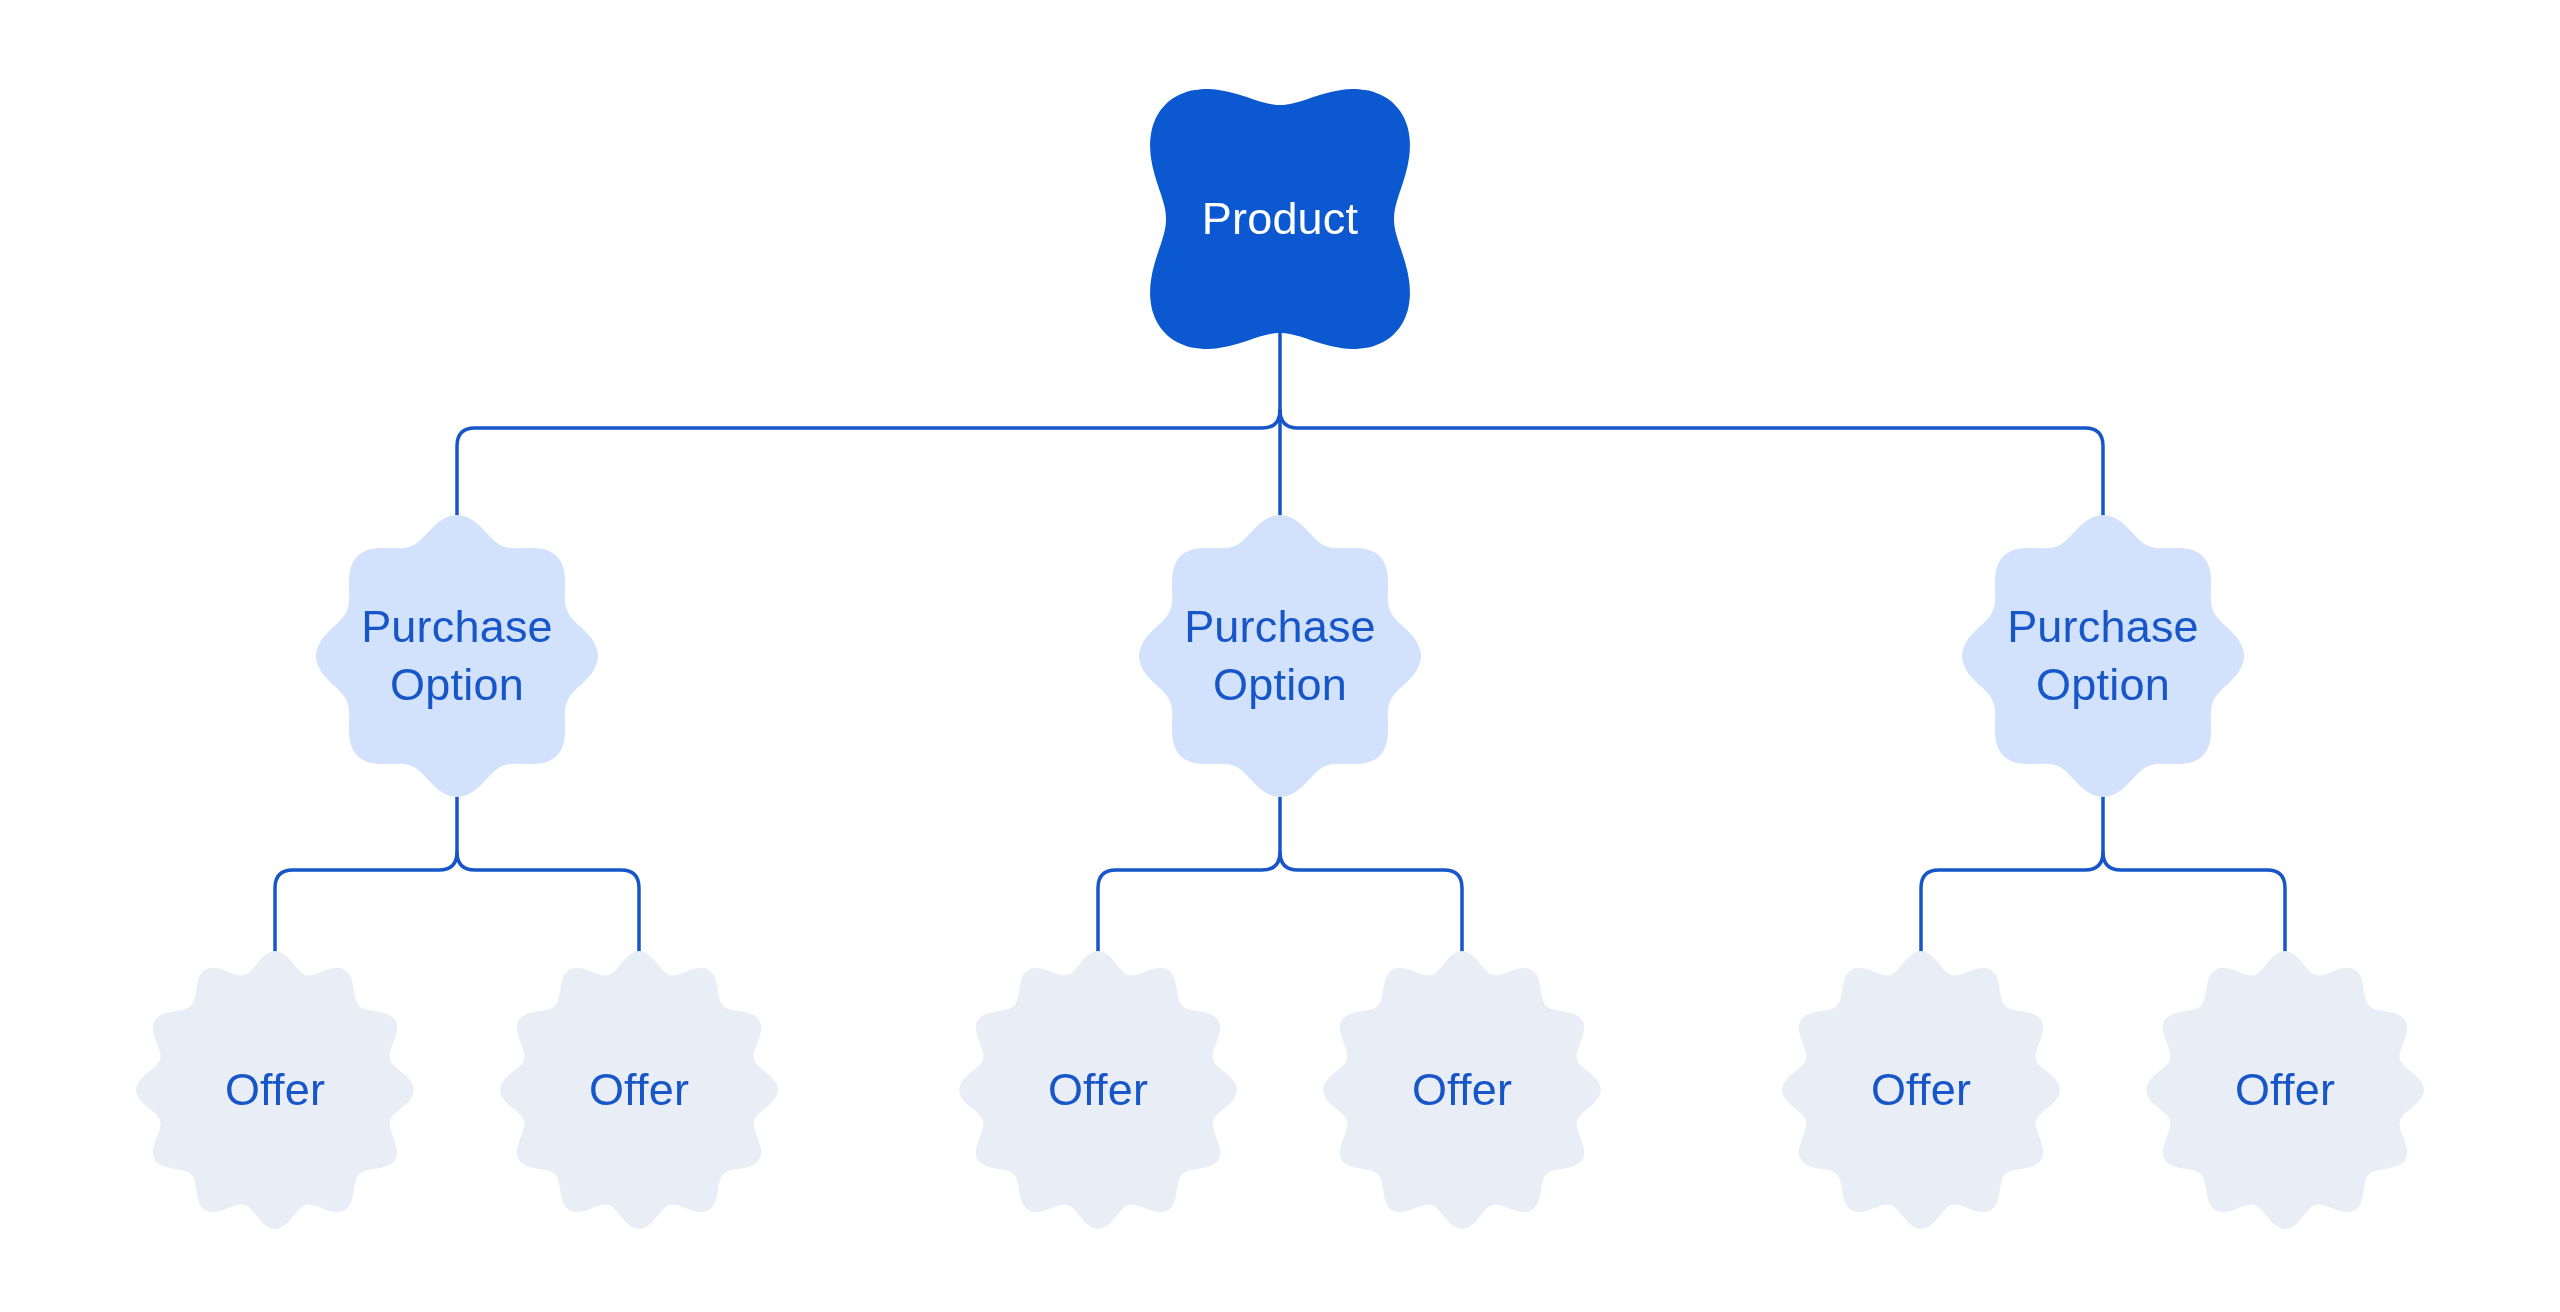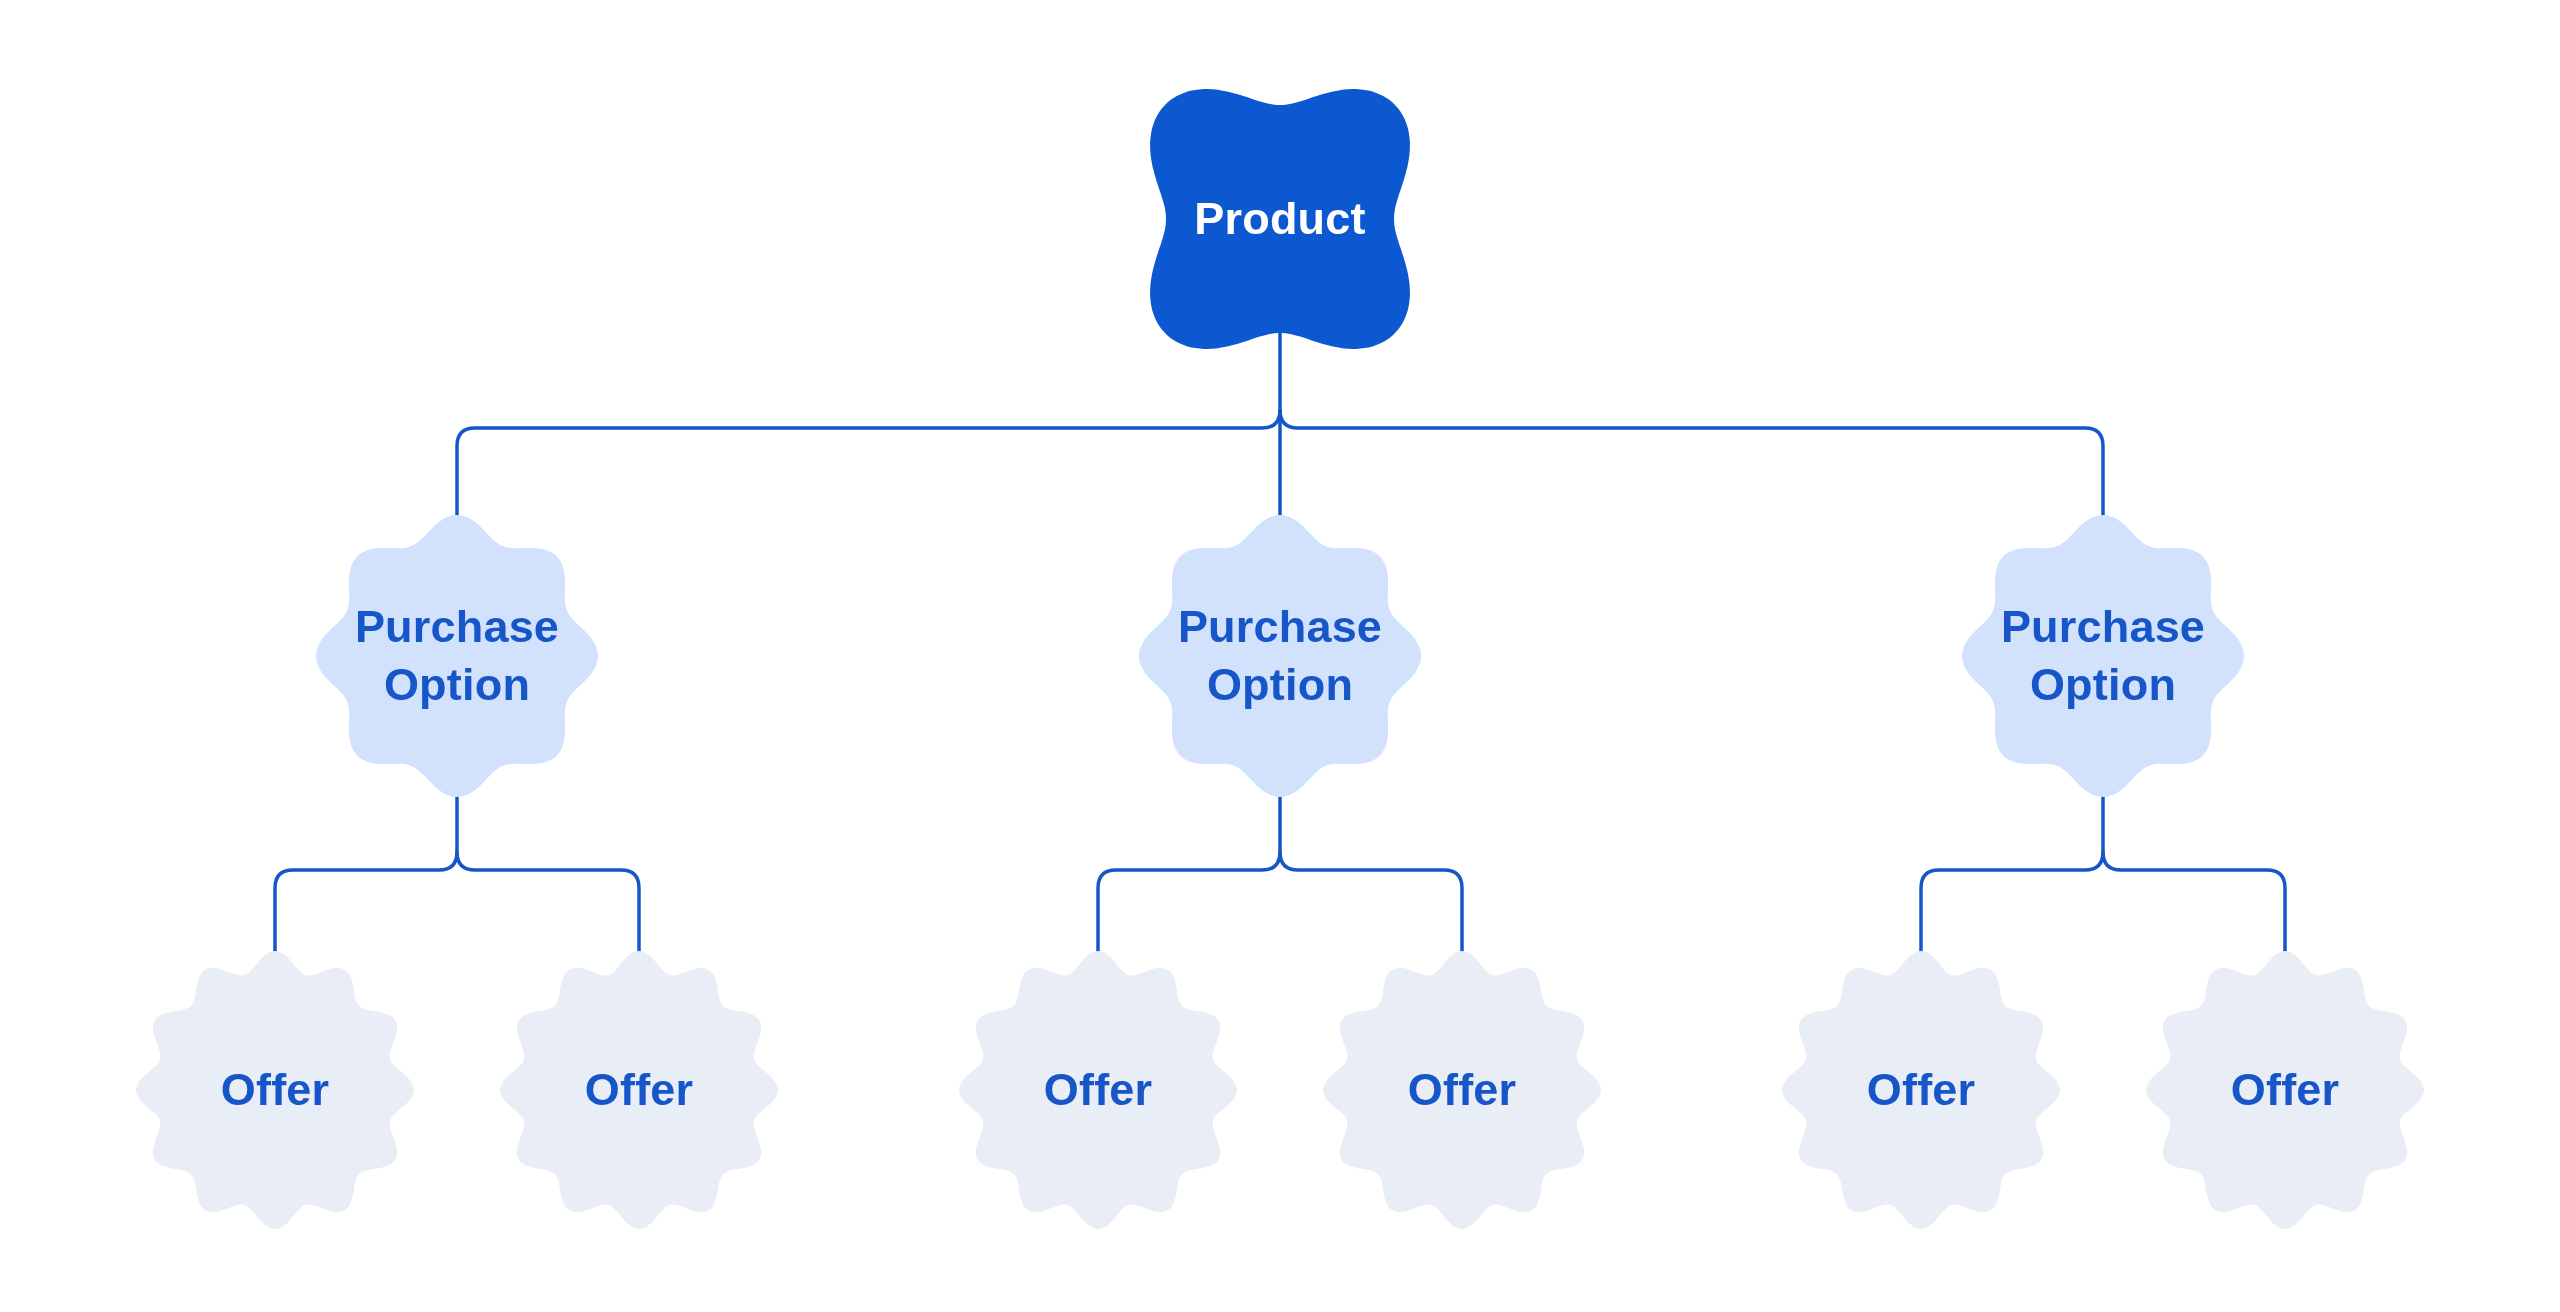--- a/index.html
+++ b/index.html
@@ -9,21 +9,21 @@
     background:var(--bg,#ffffff);
     overflow:hidden;
     font-family:"Liberation Sans","DejaVu Sans",sans-serif;
   }
   .canvas svg{position:absolute;left:0;top:0;}
   .node-label{
     position:absolute;
     transform:translate(-50%,-50%);
     text-align:center;
     font-size:45px;
-    font-weight:700;
+    font-weight:400;
     line-height:1.28;
     letter-spacing:0.2px;
     color:var(--node-text,#1656C9);
     white-space:nowrap;
     pointer-events:none;
   }
   .node-label.product{color:var(--product-text,#ffffff);}
   .node-label.two-line{white-space:normal;width:230px;}
 </style>
 </head>

